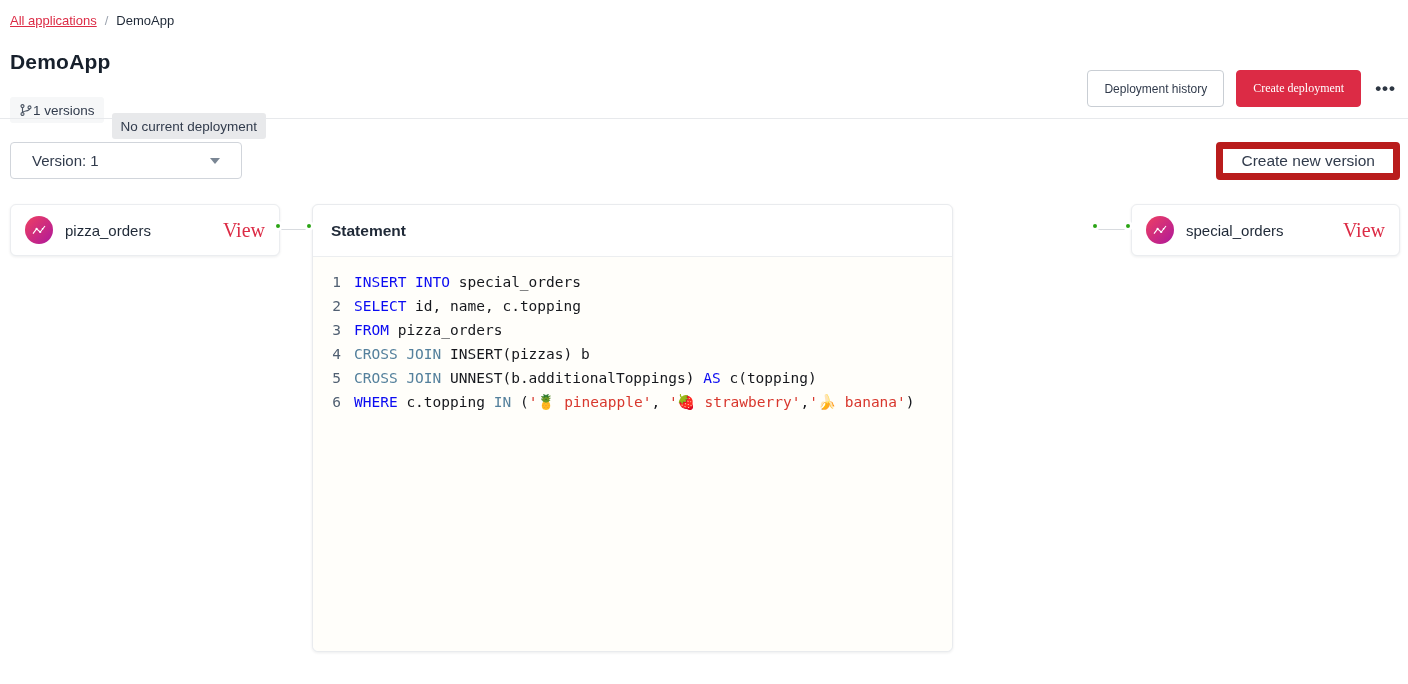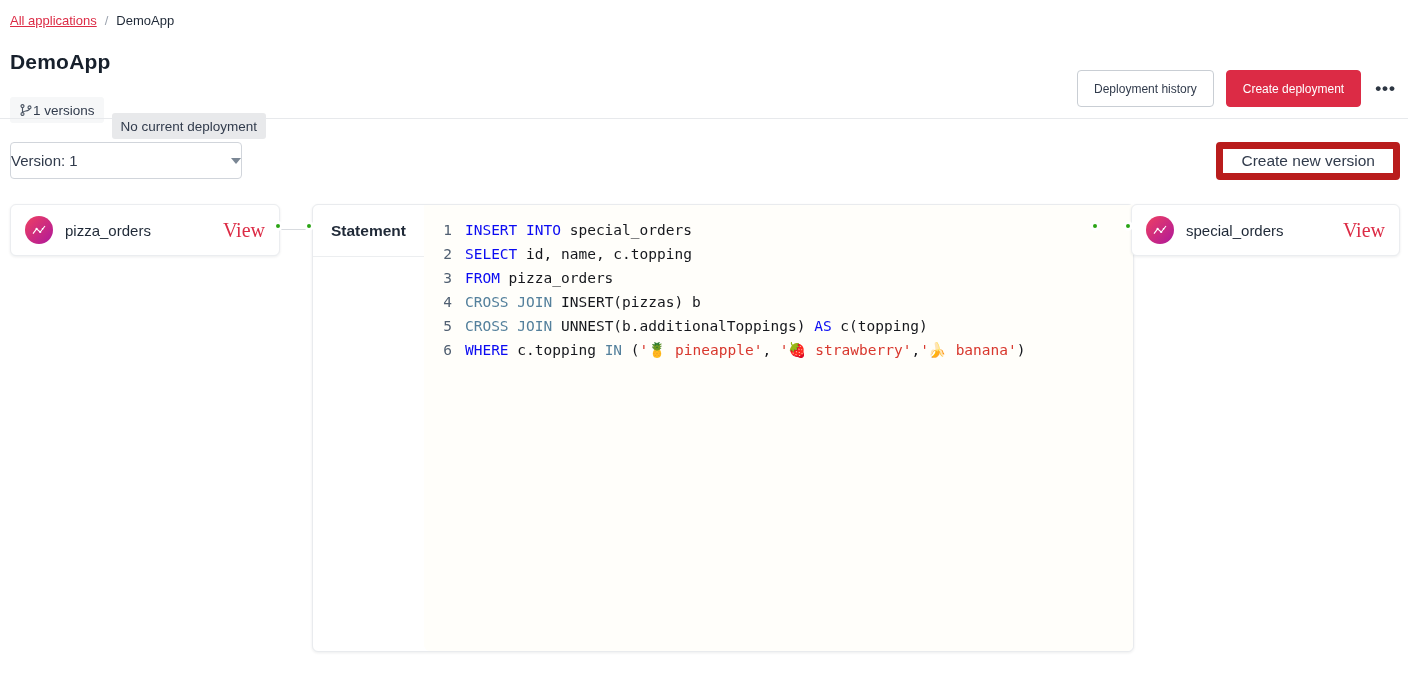--- a/index.html
+++ b/index.html
@@ -22,46 +22,46 @@
   
   .page-title { position:absolute; left:10px; top:50px; font-size:21px; font-weight:700; color:#17202c; letter-spacing:.2px; }
   .meta-row { position:absolute; left:10px; top:81px; display:flex; gap:8px; align-items:center; }
   .chip { display:flex; align-items:center; height:26px; padding:0 9px; border-radius:3px; font-size:13.5px; color:#313b4c; }
   .chip-versions { background:#f6f7f8; }
   .chip-deploy { background:#e8e9eb;margin-top:32px; }
 
   .actions { position:absolute; right:10px; top:70px; height:37px; display:flex; align-items:center; gap:12px; }
   .btn { height:37px; display:inline-flex; align-items:center; padding:0 16px; font-size:12px; border-radius:4px; cursor:pointer; white-space:nowrap; border:1px solid transparent; background:#fff; font-family:inherit; }
   .btn-outline { border-color:#c9ced4; color:#313b4c; }
-  .btn-primary { background:#dc2b45; color:#ffffff; border-color:#dc2b45; }
+  .btn-primary { background:#dc2b45; color:#ffffff; border-color:#dc2b45;font-family:Liberation Serif, serif; }
   .more-btn { font-size:17px; font-weight:700; color:#2d3642; letter-spacing:1px; cursor:pointer; padding:0 2px; background:none; border:none; font-family:inherit; }
 
   .top-divider { position:absolute; left:0; right:0; top:118px; height:1px; background:#e7e9ec; }
 
   
-  .version-select { position:absolute; left:10px; top:142px; width:232px; height:37px; border:1px solid #d1d5db; border-radius:4px; background:#fff; display:flex; align-items:center; padding:0 0; font-size:15px; color:#313b4c; cursor:pointer; }
+  .version-select { position:absolute; left:10px; top:142px; width:232px; height:37px; border:1px solid #d1d5db; border-radius:4px; background:#fff; display:flex; align-items:center; padding:0 21px; font-size:15px; color:#313b4c; cursor:pointer; }
   .caret-down { margin-left:auto; width:0; height:0; border-left:5px solid transparent; border-right:5px solid transparent; border-top:6px solid #7a8694; }
   .btn-new-version { position:absolute; right:8px; top:142px; height:38px; display:inline-flex; align-items:center; padding:0 18px; font-size:15.5px; color:#313b4c; background:#fff; border:7px solid #b91c1c; border-radius:4px; cursor:pointer; font-family:inherit; }
 
   
   .node-card { position:absolute; top:204px; height:52px; background:#fff; border:1px solid #ebedf0; border-radius:6px; box-shadow:0 1px 3px rgba(16,24,40,.08); display:flex; align-items:center; padding:0 14px; cursor:pointer; z-index:2; }
   .node-card .node-name { font-size:15px; color:#1f2937; margin-left:12px; }
   .node-card .view-link { margin-left:auto; color:#dc2b45; font-size:20px; text-decoration:none; cursor:pointer;font-family:Liberation Serif, serif; }
   .card-source { left:10px; width:270px; }
   .card-sink { left:1131px; width:269px; }
   .node-icon { width:28px; height:28px; border-radius:50%; background:linear-gradient(135deg,#ef4062,#ae189b); display:flex; align-items:center; justify-content:center; flex:0 0 auto; }
 
   .connector-line { position:absolute; top:229px; height:1px; background:#d8dbdf; z-index:1; }
   .line-left { left:281px; width:31px; }
   .line-right { left:1098px; width:33px; }
   .dot { position:absolute; top:221px; width:10px; height:10px; background:#2aa415; border:3px solid #ffffff; border-radius:50%; z-index:6; }
   .dot-1 { left:273px; } .dot-2 { left:304px; } .dot-3 { left:1090px; } .dot-4 { left:1123px; }
 
   
-  .statement-card { position:absolute; left:312px; top:204px; width:822px; height:448px; background:#fff; border:1px solid #e9ebee; border-radius:6px; box-shadow:0 1px 3px rgba(16,24,40,.08); z-index:2; display:flex; flex-direction:row; }
+  .statement-card { position:absolute; left:312px; top:204px; width:641px; height:448px; background:#fff; border:1px solid #e9ebee; border-radius:6px; box-shadow:0 1px 3px rgba(16,24,40,.08); z-index:2; display:flex; flex-direction:column; }
   .statement-header { height:52px; flex:0 0 auto; display:flex; align-items:center; padding:0 18px; font-size:15.5px; font-weight:600; color:#1f2937; border-bottom:1px solid #eceef0; }
   .statement-body { flex:1; background:#fffefa; border-radius:0 0 6px 6px; padding:13px 16px 0 16px; overflow:hidden; }
 
   .code-line { display:flex; font-family:"DejaVu Sans Mono","Liberation Mono",monospace; font-size:14.5px; line-height:24px; white-space:pre; }
   .ln { display:inline-block; width:12px; text-align:right; margin-right:13px; color:#516072; flex:0 0 auto; }
   .tok-plain { color:#16181d; }
   .tok-kw    { color:#0b0bf2; }
   .tok-kw2   { color:#54809c; }
   .tok-str   { color:#d8372d; }
 </style>

